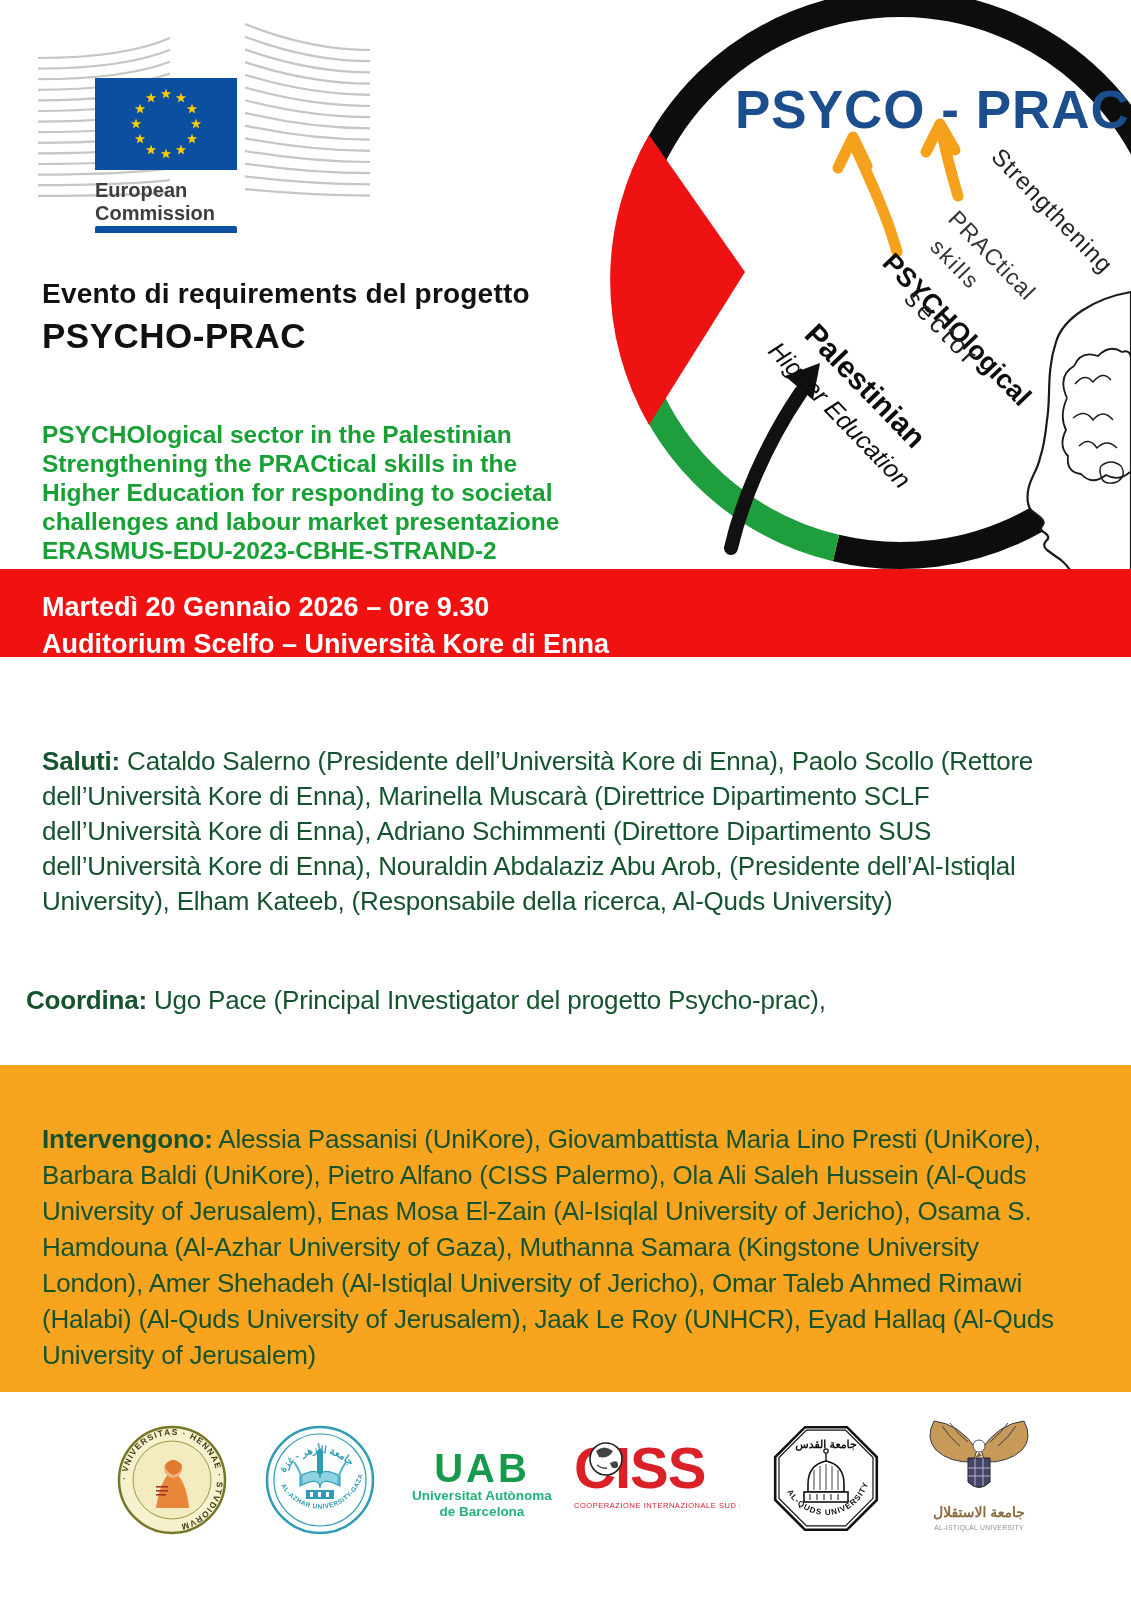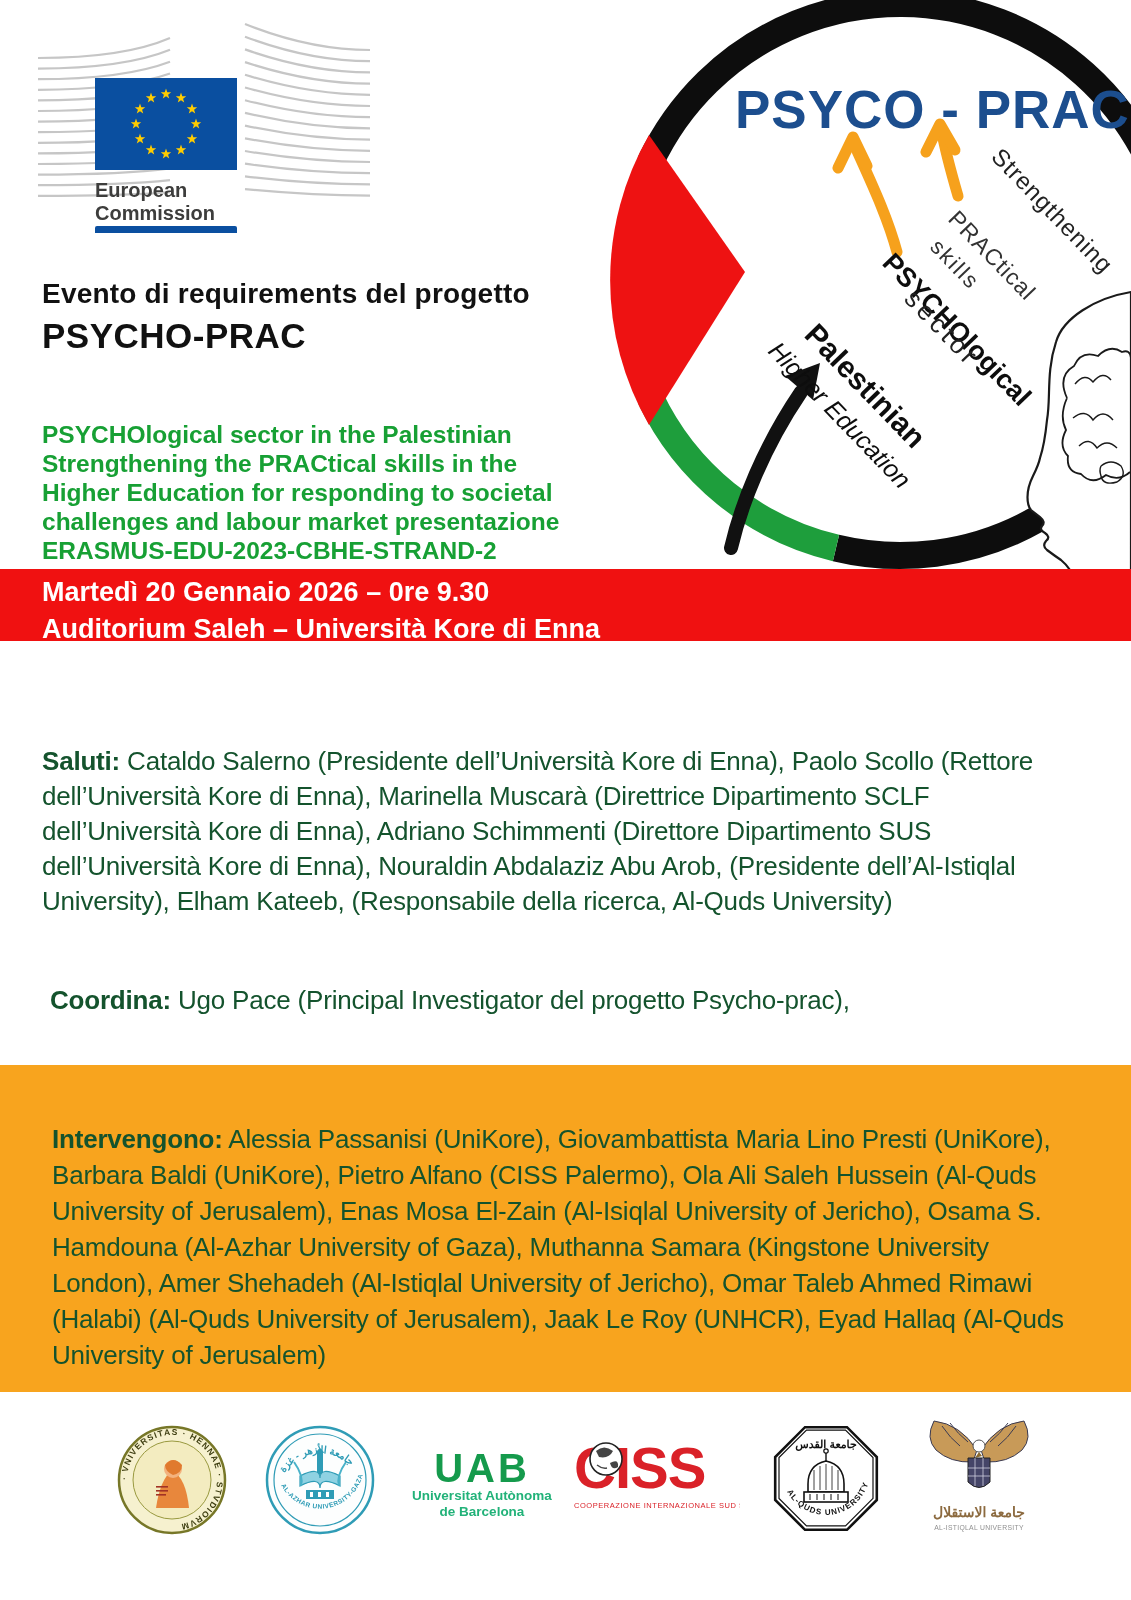--- a/index.html
+++ b/index.html
@@ -4,28 +4,28 @@
 <style>
   html,body{margin:0;padding:0;background:#888;}
   .page{position:relative;width:1131px;height:1600px;background:#fff;overflow:hidden;
         font-family:"Liberation Sans",sans-serif;color:#111;margin:0 auto;}
   .abs{position:absolute;}
   
   .title-line1{left:42px;top:278px;font-size:28px;font-weight:700;letter-spacing:.2px;}
   .title-line2{left:42px;top:316px;font-size:35px;font-weight:700;letter-spacing:.5px;}
   .subtitle{left:42px;top:420px;font-size:24.5px;font-weight:700;color:#17a034;line-height:29px;}
   
-  .event-banner{left:0;top:569px;width:1131px;height:72px;background:#f01111;color:#fff;
-                font-weight:700;font-size:27px;line-height:37px;padding:5px 0 0 42px;box-sizing:border-box;}
+  .event-banner{left:0;top:569px;width:1131px;height:88px;background:#f01111;color:#fff;
+                font-weight:700;font-size:27px;line-height:37px;padding:20px 0 0 42px;box-sizing:border-box;}
   
   .para{font-size:26px;line-height:35px;letter-spacing:-0.2px;color:#14532d;}
   .saluti{left:42px;top:718px;width:1005px;}
-  .coordina{left:50px;top:975px;width:1005px;margin-top:8px;}
+  .coordina{left:26px;top:975px;width:1005px;margin-top:8px;}
   .orange-banner{left:0;top:1065px;width:1131px;height:327px;background:#f8a41e;}
-  .orange-banner .para{position:absolute;left:42px;top:30px;width:1012px;line-height:36px;margin-left:10px;}
+  .orange-banner .para{position:absolute;left:42px;top:30px;width:1012px;line-height:36px;}
   b{font-weight:700;}
   
   .uab{left:398px;top:1448px;width:168px;text-align:center;}
   .uab-acronym{font-size:40px;font-weight:800;color:#159a4c;letter-spacing:3px;line-height:40px;}
   .uab-sub{font-size:13.5px;font-weight:700;color:#22b279;line-height:16px;}
   svg text{font-family:"Liberation Sans",sans-serif;}
 </style>
 </head>
 <body>
 
@@ -134,21 +134,21 @@
   <div class="abs subtitle">
     <div>PSYCHOlogical sector in the Palestinian</div>
     <div>Strengthening the PRACtical skills in the</div>
     <div>Higher Education for responding to societal</div>
     <div>challenges and labour market presentazione</div>
     <div>ERASMUS-EDU-2023-CBHE-STRAND-2</div>
   </div>
 
   <div class="abs event-banner">
     <div>Martedì 20 Gennaio 2026 – 0re 9.30</div>
-    <div>Auditorium Saleh – Università Kore di Enna</div>
+    <div>Auditorium Scelfo – Università Kore di Enna</div>
   </div>
 
   <p class="abs para saluti"><b>Saluti:</b> <span>Cataldo Salerno (Presidente dell’Università Kore di Enna), Paolo Scollo (Rettore dell’Università Kore di Enna), Marinella Muscarà (Direttrice Dipartimento SCLF dell’Università Kore di Enna), Adriano Schimmenti (Direttore Dipartimento SUS dell’Università Kore di Enna), Nouraldin Abdalaziz Abu Arob, (Presidente dell’Al-Istiqlal University), Elham Kateeb, (Responsabile della ricerca, Al-Quds University)</span></p>
 
   <p class="abs para coordina"><b>Coordina:</b> <span>Ugo Pace (Principal Investigator del progetto Psycho-prac),</span></p>
 
   <div class="abs orange-banner">
     <p class="para"><b>Intervengono:</b> <span>Alessia Passanisi (UniKore), Giovambattista Maria Lino Presti (UniKore), Barbara Baldi (UniKore), Pietro Alfano (CISS Palermo), Ola Ali Saleh Hussein (Al-Quds University of Jerusalem), Enas Mosa El-Zain (Al-Isiqlal University of Jericho), Osama S. Hamdouna (Al-Azhar University of Gaza), Muthanna Samara (Kingstone University London), Amer Shehadeh (Al-Istiqlal University of Jericho), Omar Taleb Ahmed Rimawi (Halabi) (Al-Quds University of Jerusalem), Jaak Le Roy (UNHCR), Eyad Hallaq (Al-Quds University of Jerusalem)</span></p>
   </div>
 

